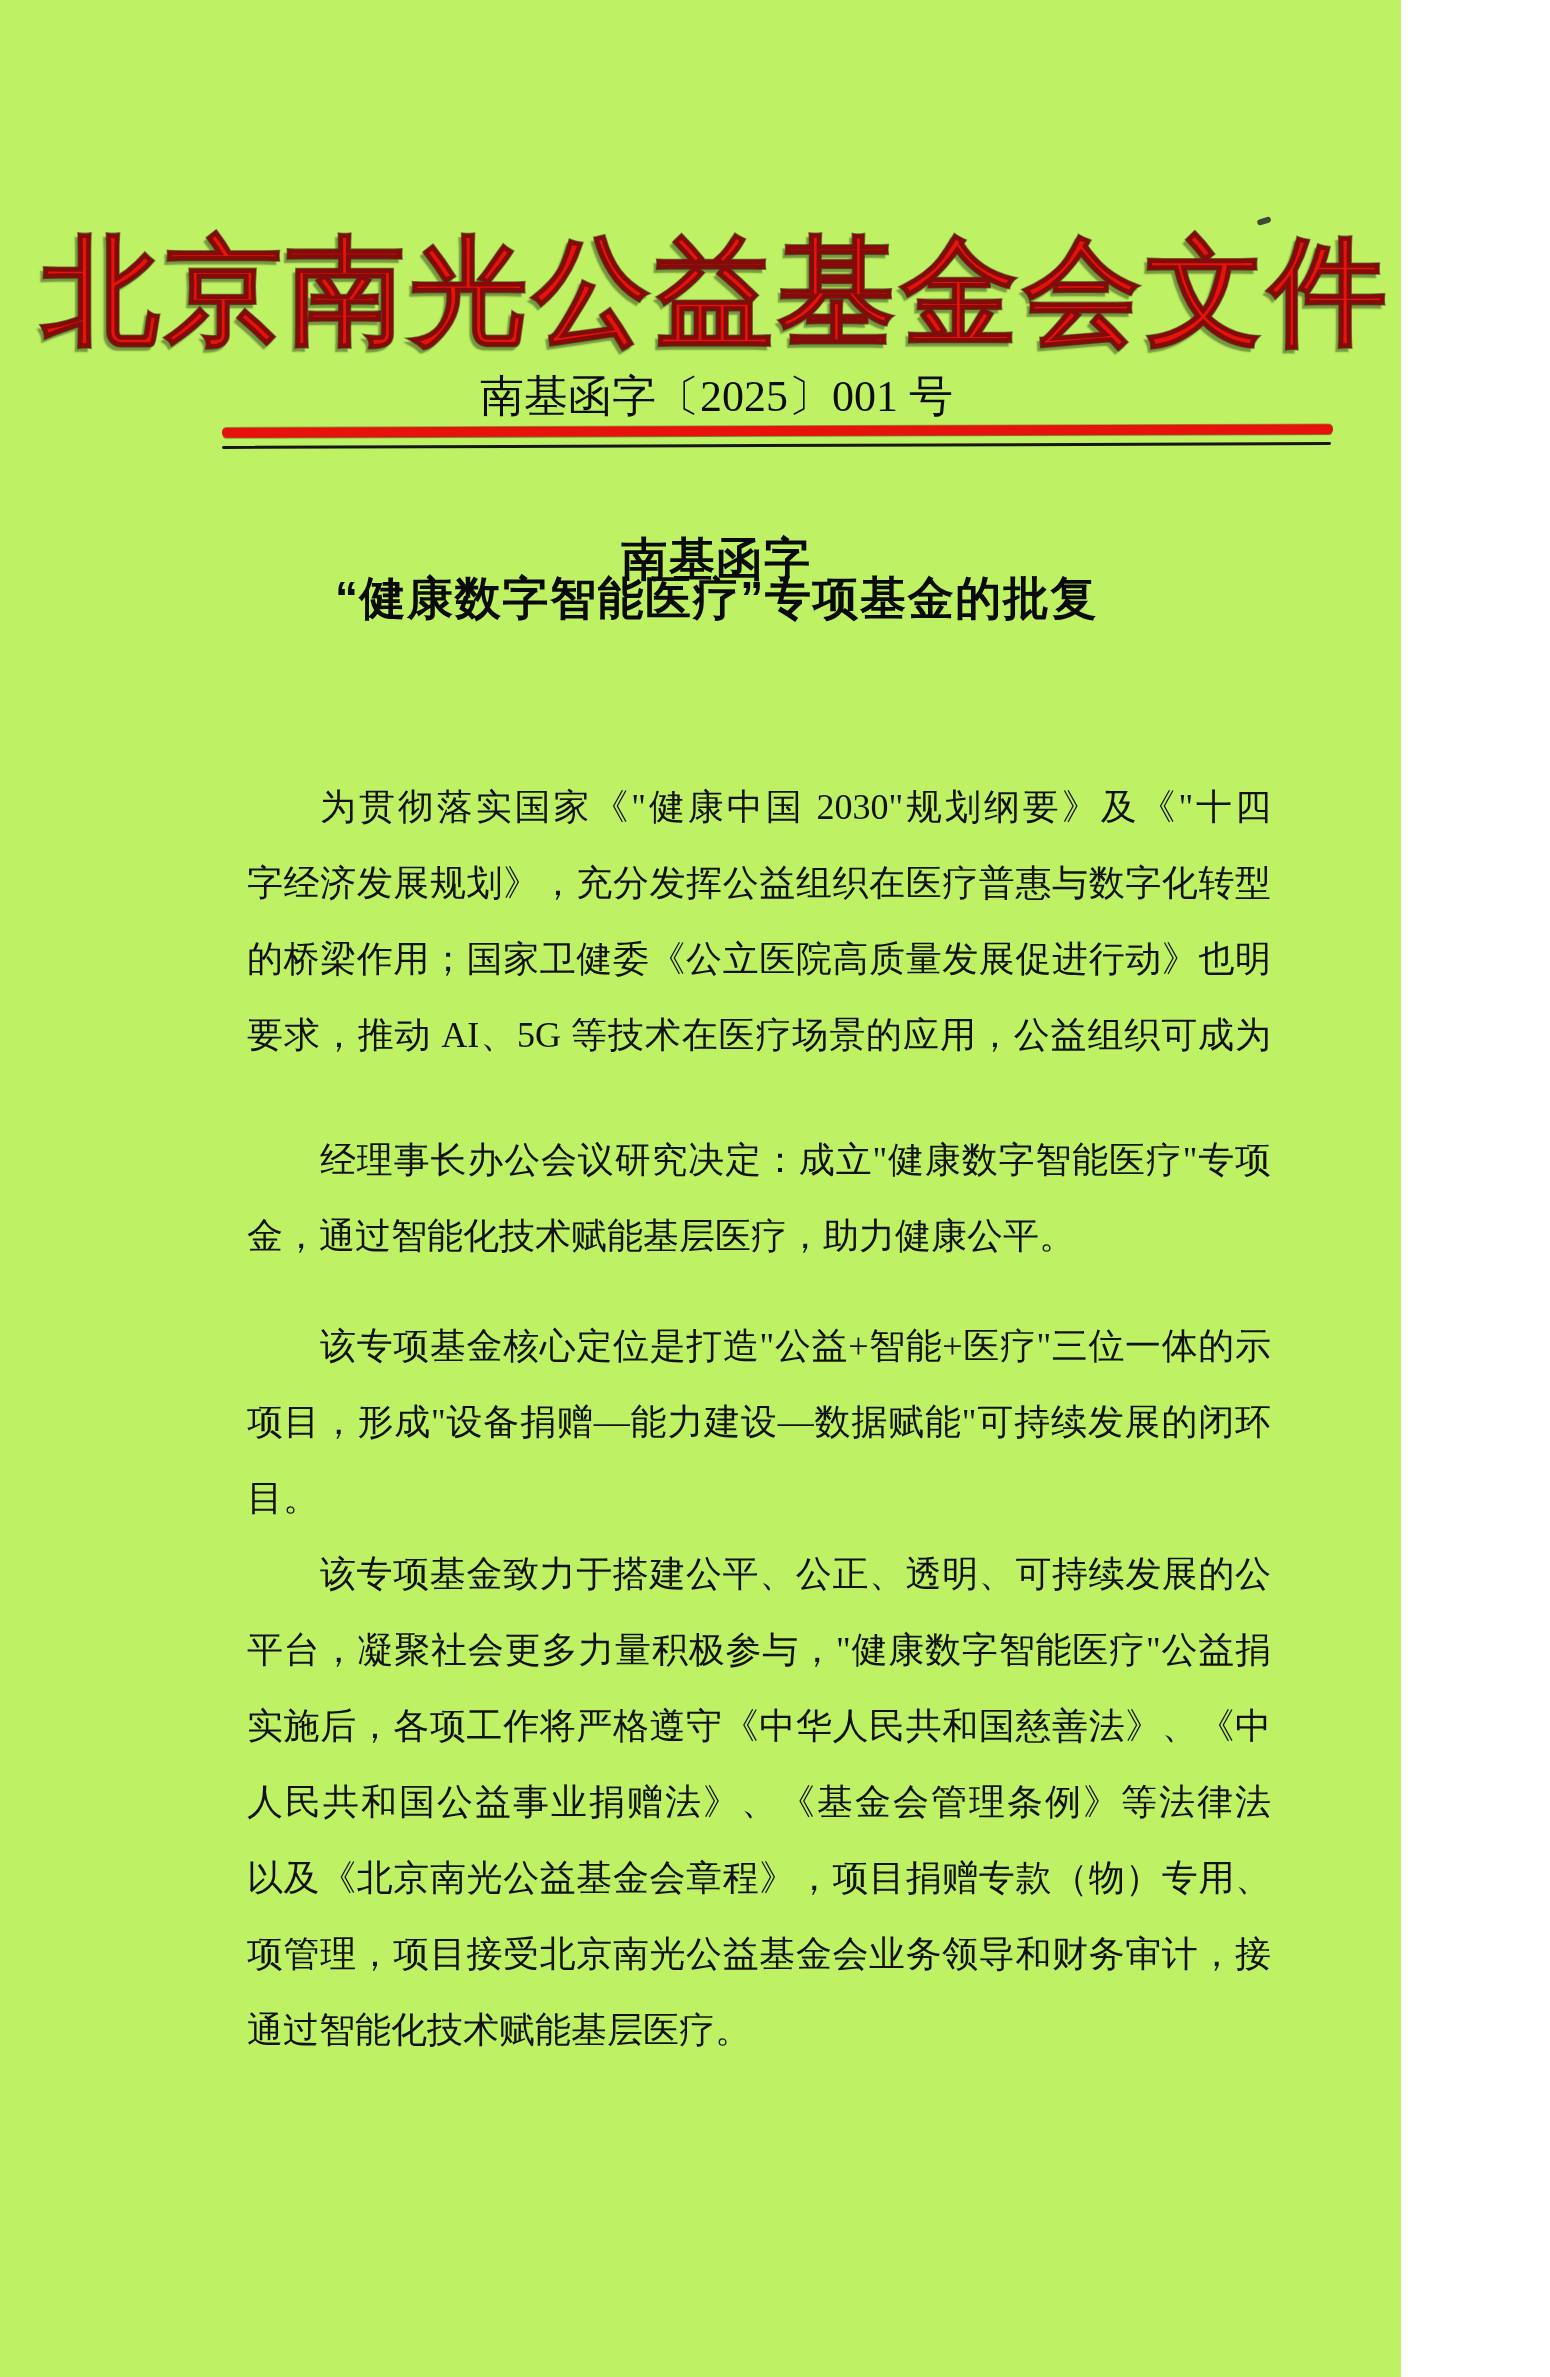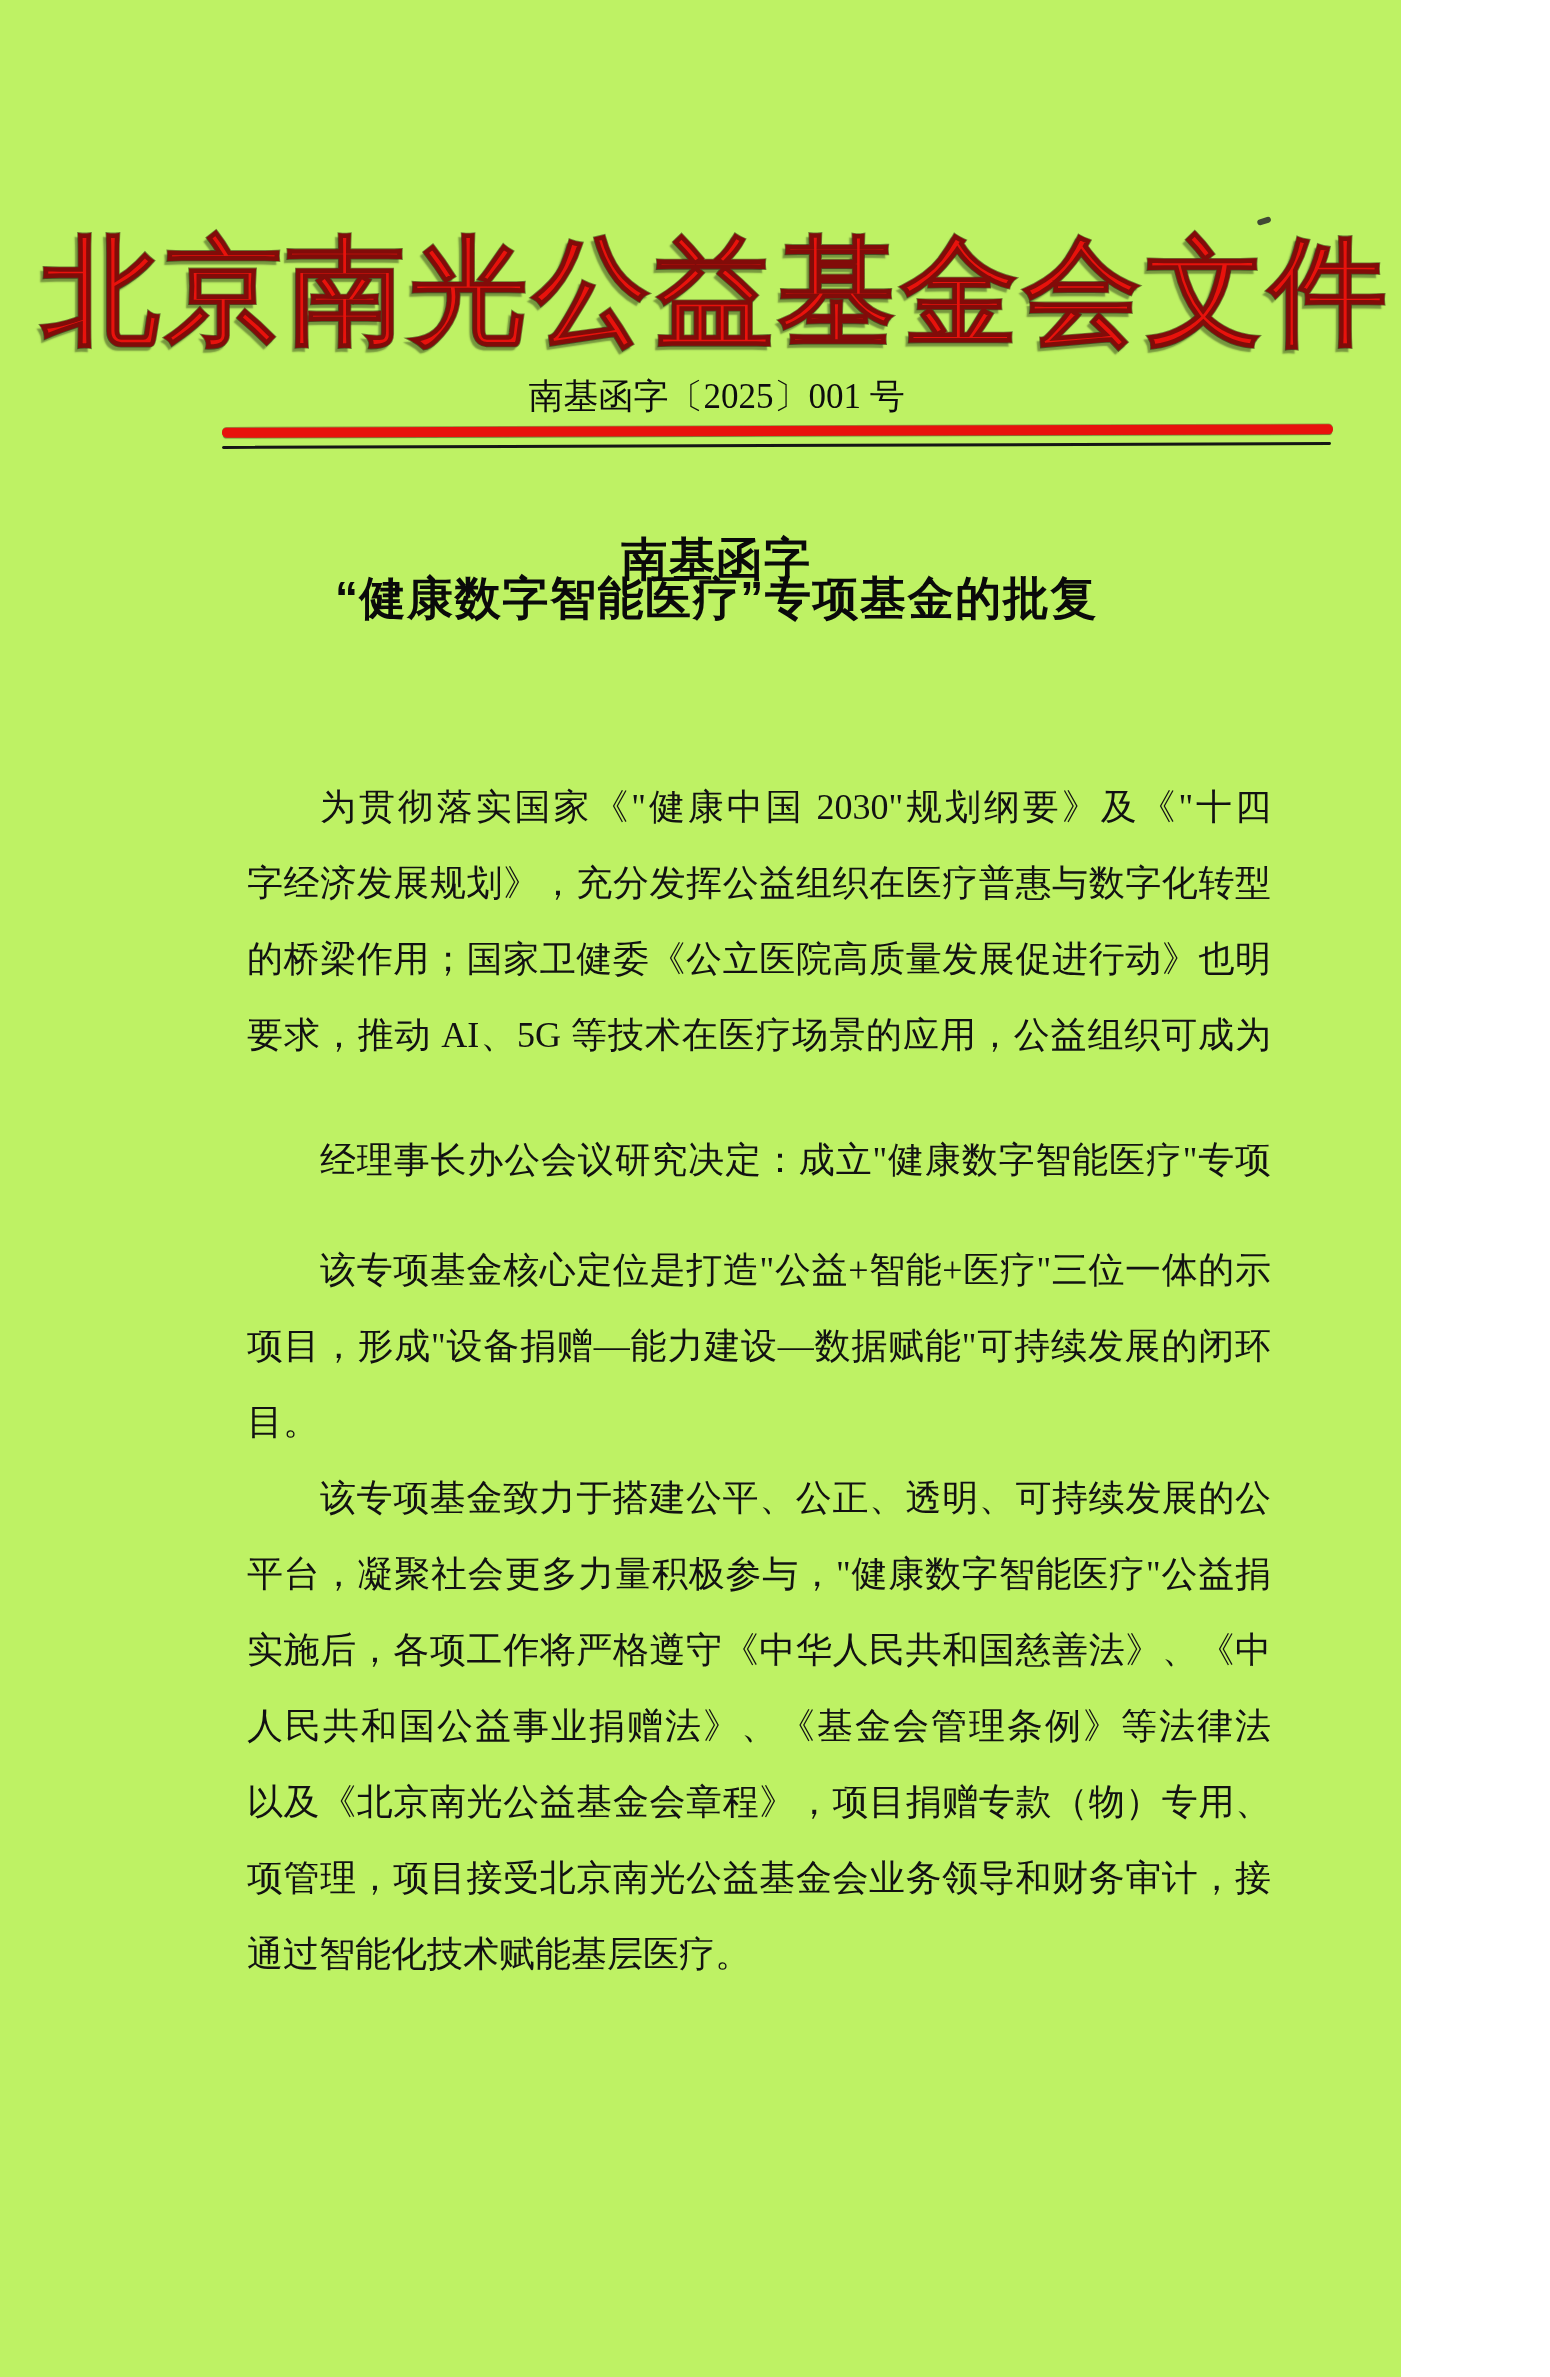--- a/index.html
+++ b/index.html
@@ -42,21 +42,21 @@
     top: 218px;
     width: 14.2px;
     height: 5.5px;
     background: #2b2b2b;
     border-radius: 3.2px;
     transform: rotate(-18deg);
     opacity: 0.85;
   }
   .doc-number {
     top: 377px;
-    font-size: 35px;
+    font-size: 44px;
     line-height: 39px;
     font-family: "Liberation Serif", serif;
     color: #0d0d0d;
   }
   .red-rule {
     position: absolute;
     left: 222px;
     top: 426px;
     width: 1111px;
     height: 9.5px;
@@ -135,20 +135,21 @@
 
   <div class="body-text">
       <div class="para para-1">
         <div class="line first">为贯彻落实国家《"健康中国 2030"规划纲要》及《"十四五"数</div>
         <div class="line">字经济发展规划》，充分发挥公益组织在医疗普惠与数字化转型中</div>
         <div class="line">的桥梁作用；国家卫健委《公立医院高质量发展促进行动》也明确</div>
         <div class="line">要求，推动 AI、5G 等技术在医疗场景的应用，公益组织可成为政策</div>
       </div>
       <div class="para para-2">
         <div class="line first">经理事长办公会议研究决定：成立"健康数字智能医疗"专项基</div>
+        <div class="line plast">金，通过智能化技术赋能基层医疗，助力健康公平。</div>
       </div>
       <div class="para para-3">
         <div class="line first">该专项基金核心定位是打造"公益+智能+医疗"三位一体的示范</div>
         <div class="line">项目，形成"设备捐赠—能力建设—数据赋能"可持续发展的闭环项</div>
         <div class="line plast">目。</div>
       </div>
       <div class="para para-4">
         <div class="line first">该专项基金致力于搭建公平、公正、透明、可持续发展的公益</div>
         <div class="line">平台，凝聚社会更多力量积极参与，"健康数字智能医疗"公益捐赠</div>
         <div class="line">实施后，各项工作将严格遵守《中华人民共和国慈善法》、《中华</div>

